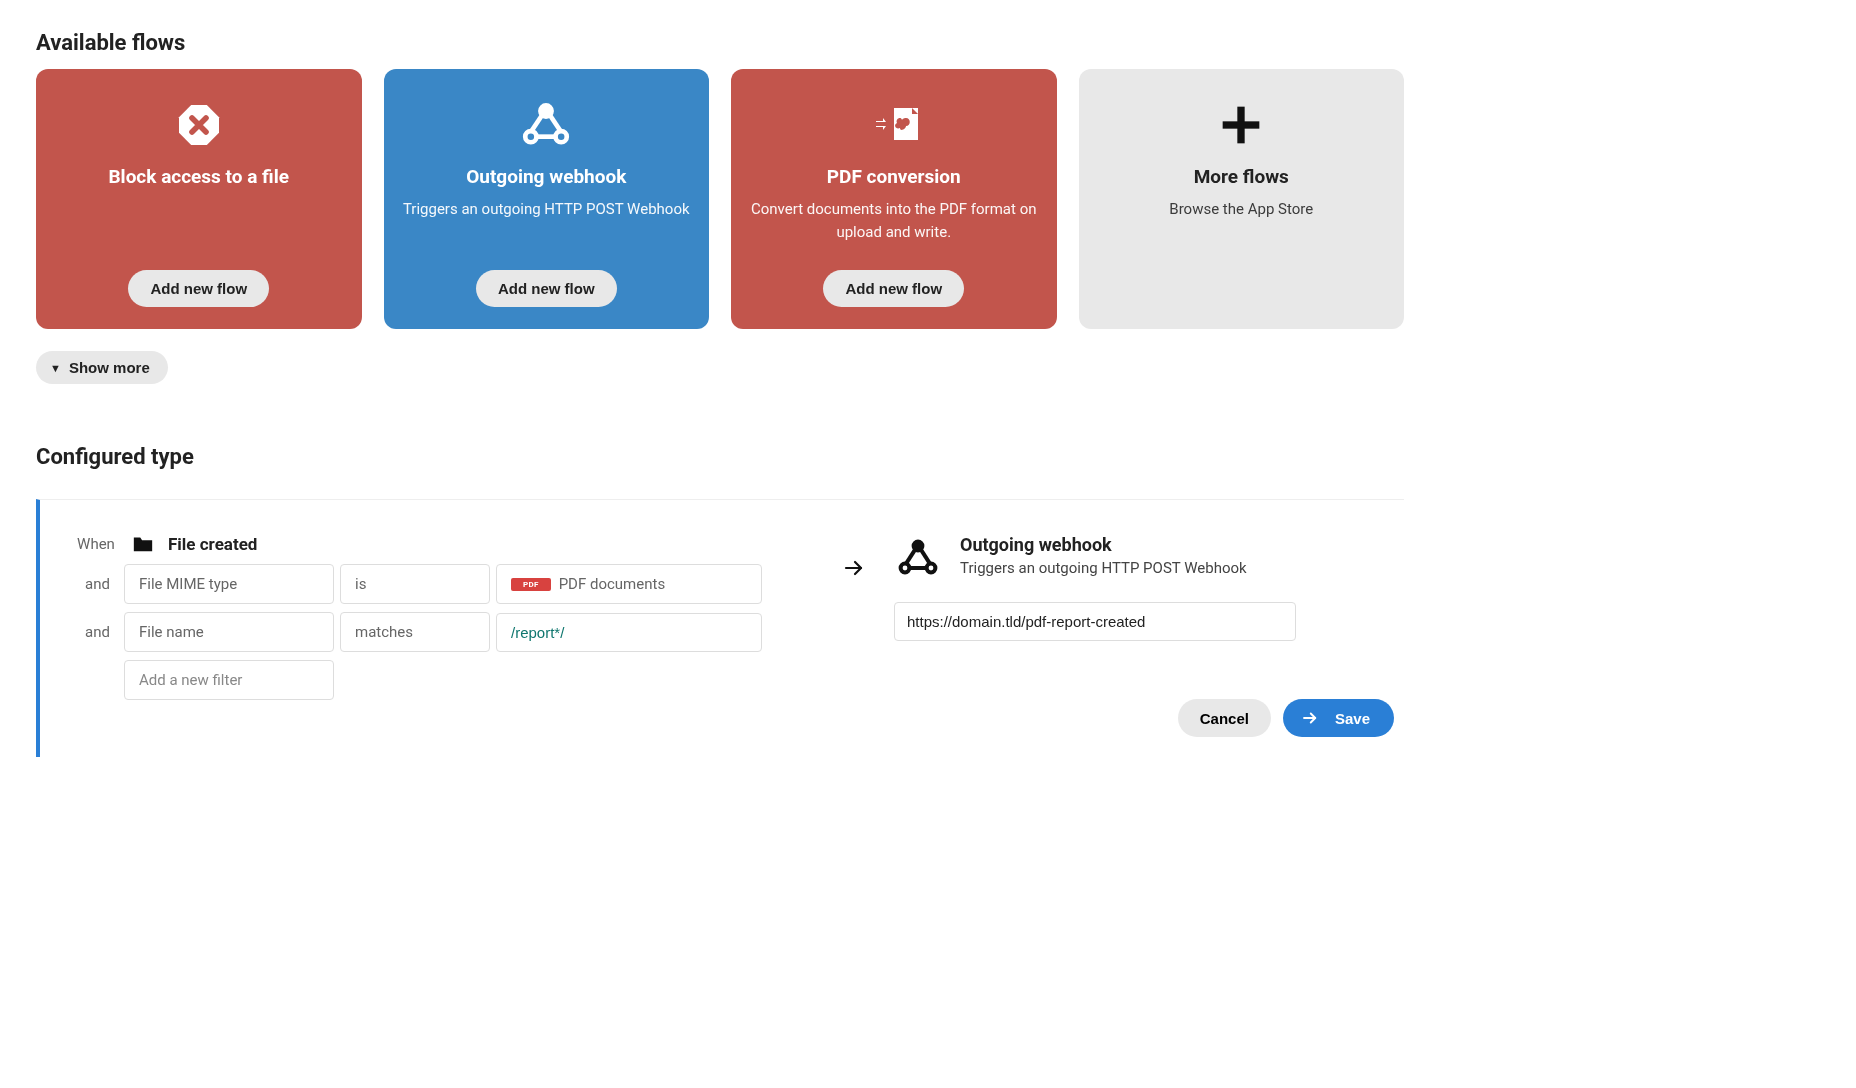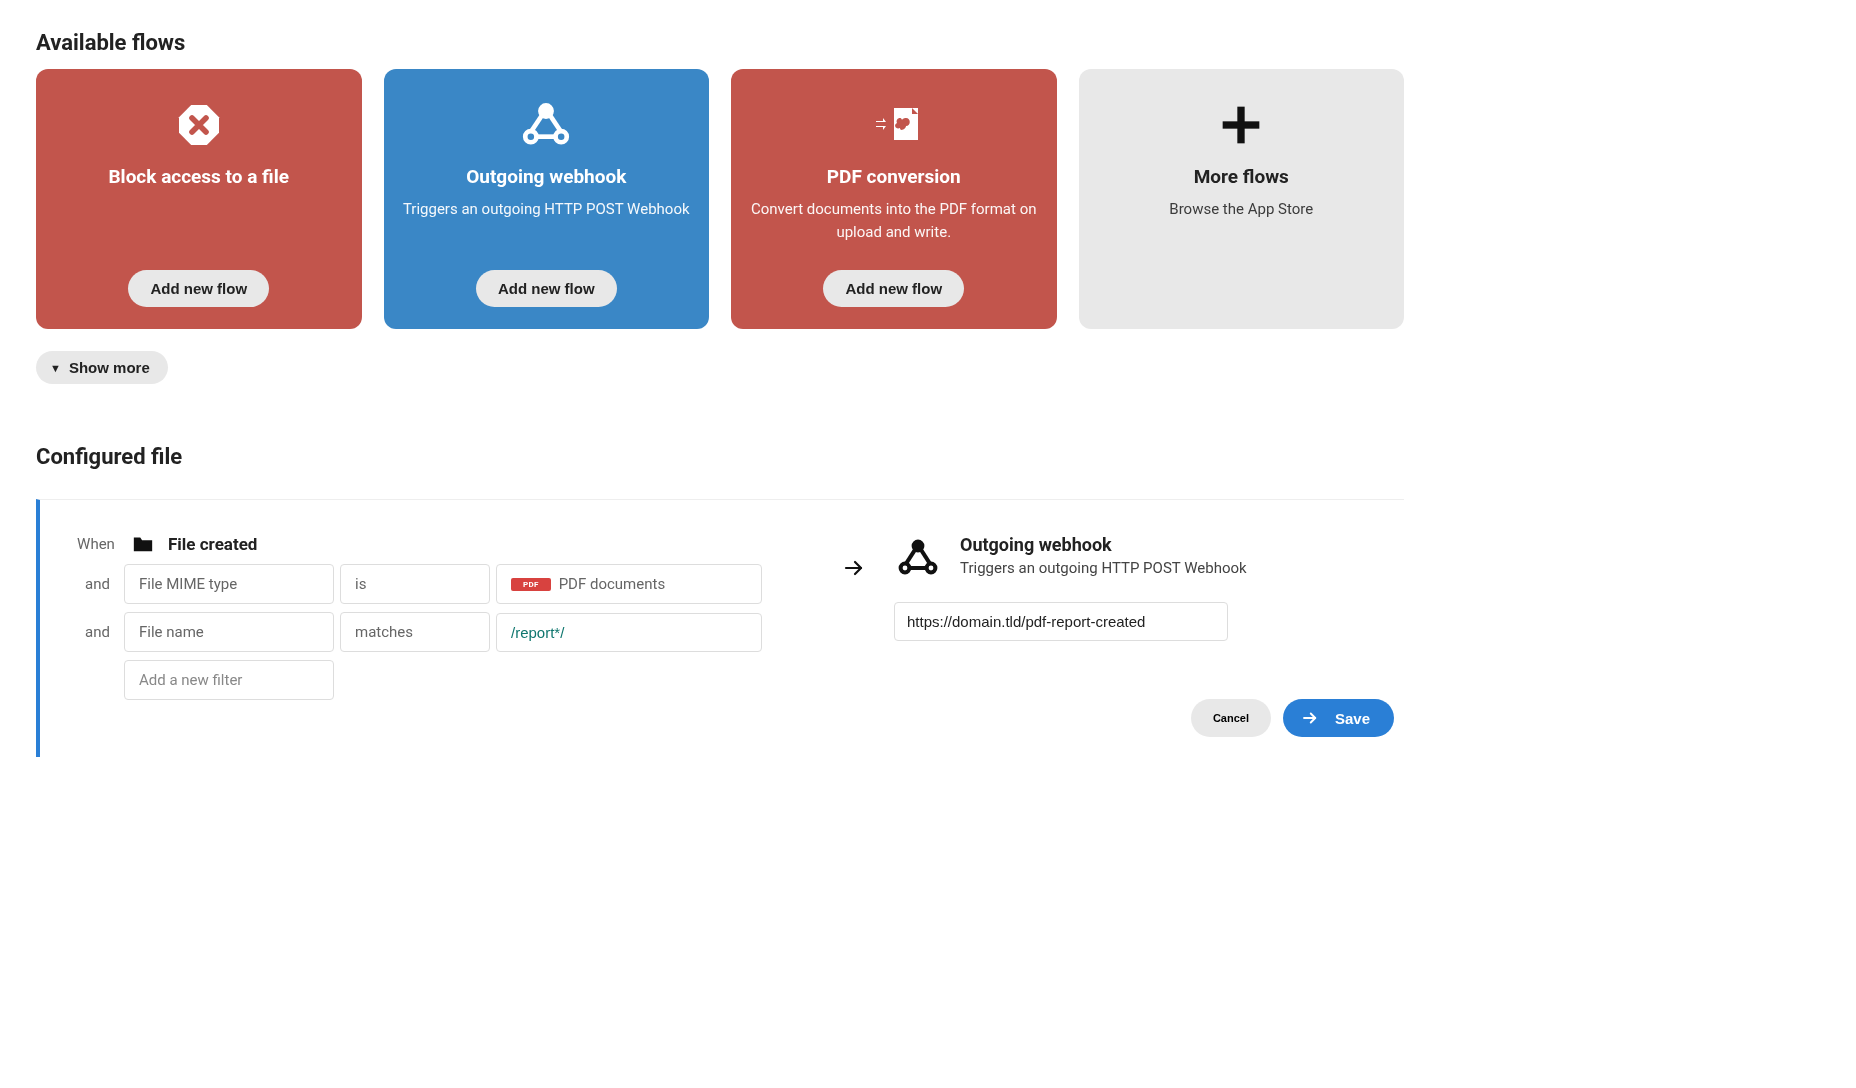--- a/index.html
+++ b/index.html
@@ -94,29 +94,29 @@
     .pdf-badge{
       background:#d8423f; color:#fff; font-size:8px; font-weight:700;
       padding:2px 12px; border-radius:2px; letter-spacing:.3px;
     }
     .arrow-col{ display:flex; justify-content:center; padding-top:22px; color:#222;}
     .action-col{}
     .action-header{ display:flex; gap:18px; align-items:flex-start; margin-bottom:20px;}
     .action-title{ font-weight:700; font-size:18px; margin-bottom:4px;}
     .action-desc{ color:#444; font-size:15px;}
     .url-input{
-      width:334px;
+      width:402px;
       border:1px solid #ddd; border-radius:4px;
       padding:10px 12px; font-size:15px;
       color:#222;
     }
     .btn-row{ display:flex; justify-content:flex-end; gap:12px; margin-top:58px;}
     .btn-cancel{
       background:#e8e8e8; border:none; border-radius:22px;
-      padding:10px 22px; font-size:11px; font-weight:600; cursor:pointer;
+      padding:10px 22px; font-size:15px; font-weight:600; cursor:pointer;
     }
     .btn-save{
       background:#2a7fd6; color:#ffffff; border:none; border-radius:22px;
       padding:10px 24px 10px 18px; font-size:15px; font-weight:600; cursor:pointer;
       display:inline-flex; align-items:center; gap:16px;justify-content:flex-end;
     }
     svg { display:block; }
   </style>
 </head>
 <body>
@@ -182,21 +182,21 @@
 
   </div>
 
   <button class="show-more-btn">
     <span style="font-size:11px;">▼</span>
     <span>Show more</span>
   </button>
 
   
   <div class="configured-section">
-    <h2 class="section-title">Configured file</h2>
+    <h2 class="section-title">Configured type</h2>
 
     <div class="flow-config">
 
       <div class="trigger-col">
         <div class="trigger-row">
           <span class="trigger-label">When</span>
           <span>
             <svg width="22" height="20" viewBox="0 0 24 20" fill="#111">
                 <path d="M2 3 h7 l2 3 h11 v12 h-20z"></path>
               </svg>

